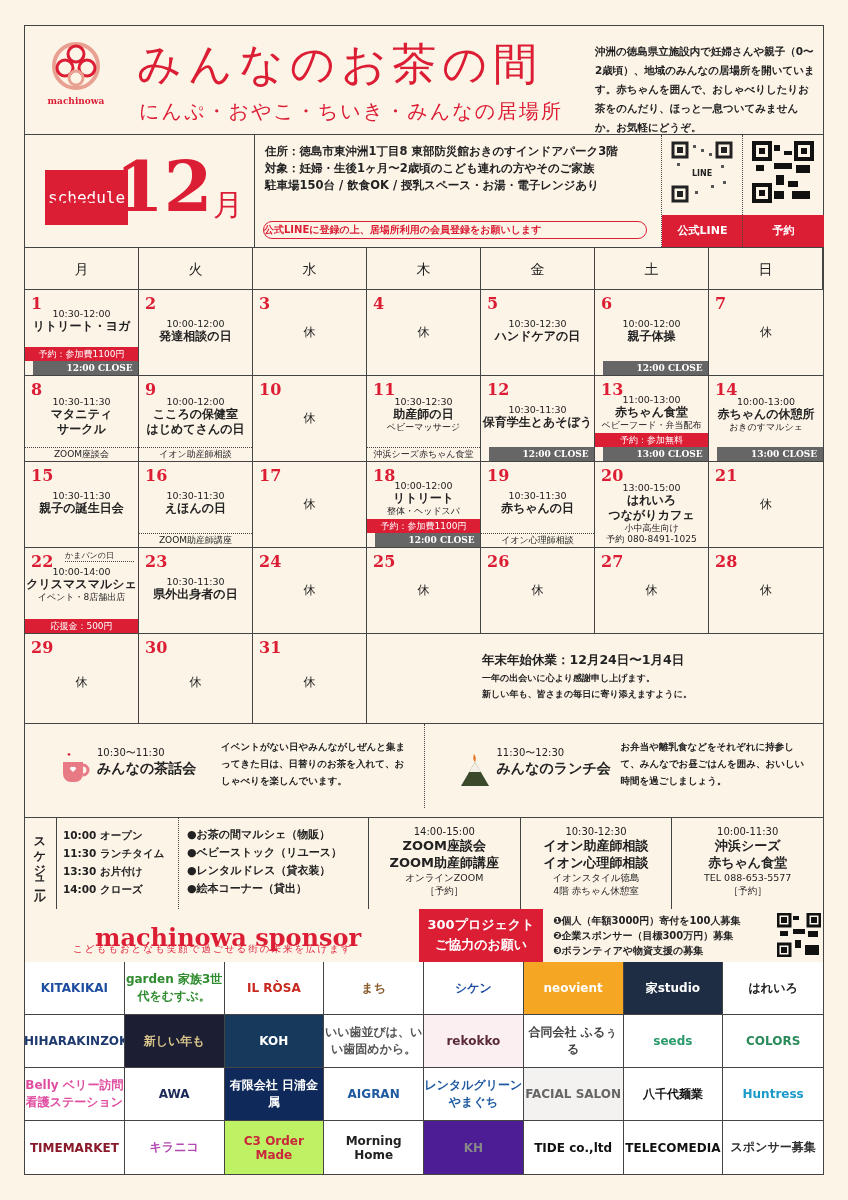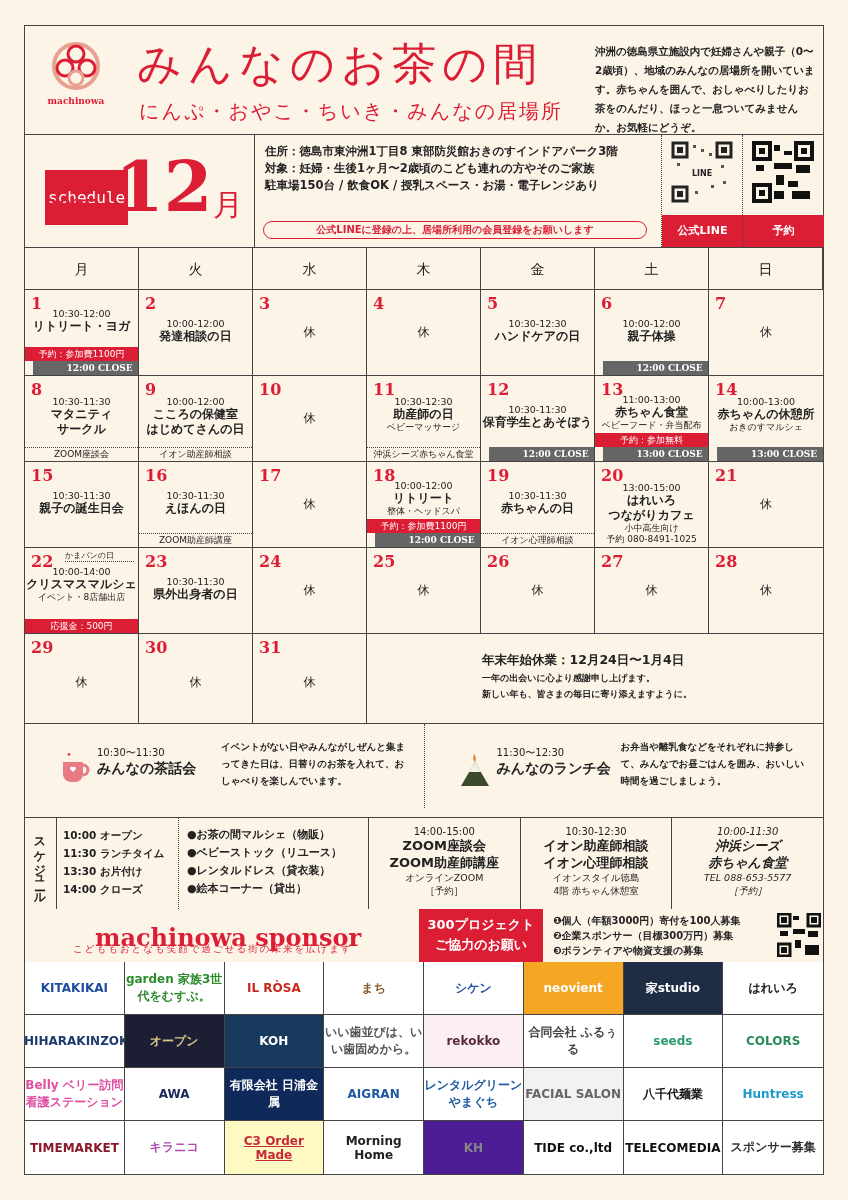--- a/index.html
+++ b/index.html
@@ -16,21 +16,21 @@
   
   #info { top: 134px; height: 114px; }
   .month-box { position: absolute; left: 0; top: 0; width: 230px; height: 112px; border-right: 1px solid #444; }
   .sched-tag { position: absolute; left: 20px; top: 35px; background: #dc1e35; color: #fff; font-family: "DejaVu Sans Mono", monospace; font-size: 16px; padding: 18px 3px; }
   .year { position: absolute; left: 20px; top: 60px; font-family: "DejaVu Serif", serif; font-weight: bold; font-size: 19px; color: #dc1e35; }
   .month { position: absolute; left: 90px; top: 12px; font-family: "DejaVu Serif", serif; font-weight: bold; font-size: 70px; color: #dc1e35; line-height: 80px; }
   .month-unit { position: absolute; left: 188px; top: 50px; font-size: 30px; color: #dc1e35; }
   .info-lines { position: absolute; left: 240px; top: 8px; width: 400px; }
   .info-lines .l1 { font-size: 13px; font-weight: bold; line-height: 18px; }
   .info-lines .ln { font-size: 11.5px; font-weight: bold; line-height: 17px; }
-  .line-pill { position: absolute; left: 238px; top: 86px; width: 384px; height: 18px; border: 1px solid #dc1e35; border-radius: 10px; color: #dc1e35; font-size: 10px; font-weight: bold; text-align: center; line-height: 16px; }
+  .line-pill { position: absolute; left: 238px; top: 86px; width: 384px; height: 18px; border: 1px solid #dc1e35; border-radius: 10px; color: #dc1e35; font-size: 10px; font-weight: bold; line-height: 16px; }
   .qr-wrap { position: absolute; left: 636px; top: 0; width: 162px; height: 112px; }
   .qr-col { position: absolute; top: 0; width: 81px; height: 112px; border-left: 1px dotted #444; }
   .qr { position: absolute; left: 9px; top: 6px; width: 62px; height: 62px; }
   .qr-btn { position: absolute; left: 0; bottom: 0; width: 81px; height: 32px; background: #dc1e35; color: #fff; font-size: 11px; text-align: center; line-height: 32px; font-weight: bold; }
   
   #cal { top: 248px; height: 570px; border-top: none; }
   .cal-grid { display: grid; grid-template-columns: repeat(7, 1fr); }
   .dow { height: 42px; border-right: 1px solid #444; border-bottom: 1px solid #444; text-align: center; line-height: 42px; font-size: 14px; }
   .dow:last-child, .cell:nth-child(7n) { border-right: none; }
   .cell { position: relative; height: 86px; border-right: 1px solid #444; border-bottom: 1px solid #444; text-align: center; }
@@ -55,21 +55,21 @@
   .tea .ic { position: absolute; left: 34px; top: 28px; }
   .tea .t { position: absolute; left: 72px; top: 22px; font-size: 10px; }
   .tea .n { position: absolute; left: 72px; top: 36px; font-size: 14px; font-weight: bold; }
   .tea .d { position: absolute; left: 196px; top: 14px; width: 190px; font-size: 9.5px; line-height: 17px; font-weight: bold; }
   
   #sch { top: 818px; height: 92px; border-top: none; display: flex; }
   .vt { width: 32px; border-right: 1px solid #444; writing-mode: vertical-rl; font-size: 12px; font-weight: bold; text-align: center; line-height: 32px; letter-spacing: 0; }
   .sc-times { width: 122px; border-right: 1px dotted #444; padding: 8px 6px; font-size: 10.5px; font-weight: bold; line-height: 18px; }
   .sc-svc { width: 190px; border-right: 1px solid #444; padding: 8px 8px; font-size: 11px; font-weight: bold; line-height: 18px; }
   .sc-ev { flex: 1; border-right: 1px solid #444; text-align: center; padding-top: 8px; }
-  .sc-ev:last-child { border-right: none; font-style: italic; }
+  .sc-ev:last-child { border-right: none; }
   .sc-ev .tt { font-size: 10px; }
   .sc-ev .nm { font-size: 13px; font-weight: bold; line-height: 17px; }
   .sc-ev .sb { font-size: 9.5px; line-height: 13px; }
   
   #sp { top: 909px; height: 54px; border-top: none; }
   .sp-title { position: absolute; left: 70px; top: 14px; font-family: "DejaVu Serif", serif; font-weight: bold; font-size: 24px; color: #dc1e35; }
   .sp-sub { position: absolute; left: 48px; top: 34px; font-size: 9.5px; color: #dc1e35; letter-spacing: 2px; }
   .sp-red { position: absolute; left: 394px; top: 0; width: 124px; height: 53px; background: #dc1e35; color: #fff; text-align: center; font-size: 13px; font-weight: bold; line-height: 20px; padding-top: 6px; }
   .sp-list { position: absolute; left: 528px; top: 4px; font-size: 10px; font-weight: bold; line-height: 15px; }
   .sp-qr { position: absolute; left: 752px; top: 4px; width: 44px; height: 44px; }
@@ -432,36 +432,36 @@
 <div class="frame" id="logos">
     <div class="lg" style="background: rgb(255, 255, 255); color: rgb(31, 78, 161);">KITAKIKAI</div>
     <div class="lg" style="background: rgb(255, 255, 255); color: rgb(46, 139, 46);">garden 家族3世代をむすぶ。</div>
     <div class="lg" style="background: rgb(255, 255, 255); color: rgb(200, 40, 30);">IL RÒSA</div>
     <div class="lg" style="background: rgb(255, 255, 255); color: rgb(138, 90, 43);">まち</div>
     <div class="lg" style="background: rgb(255, 255, 255); color: rgb(31, 78, 161);">シケン</div>
     <div class="lg" style="background: rgb(245, 166, 35); color: rgb(255, 255, 255);">neovient</div>
     <div class="lg" style="background: rgb(31, 45, 68); color: rgb(255, 255, 255);">家studio</div>
     <div class="lg" style="background: rgb(255, 255, 255); color: rgb(34, 34, 34);">はれいろ</div>
     <div class="lg" style="background: rgb(255, 255, 255); color: rgb(31, 58, 110);">ISHIHARAKINZOKU</div>
-    <div class="lg" style="background: rgb(28, 31, 51); color: rgb(216, 196, 138);">オープン</div>
+    <div class="lg" style="background: rgb(28, 31, 51); color: rgb(216, 196, 138);">新しい年も</div>
     <div class="lg" style="background: rgb(23, 58, 92); color: rgb(255, 255, 255);">KOH</div>
     <div class="lg" style="background: rgb(255, 255, 255); color: rgb(85, 85, 85);">いい歯並びは、いい歯固めから。</div>
     <div class="lg" style="background: rgb(251, 239, 242); color: rgb(90, 42, 58);">rekokko</div>
     <div class="lg" style="background: rgb(255, 255, 255); color: rgb(68, 68, 68);">合同会社 ふるぅる</div>
     <div class="lg" style="background: rgb(255, 255, 255); color: rgb(42, 154, 106);">seeds</div>
     <div class="lg" style="background: rgb(255, 255, 255); color: rgb(42, 138, 90);">COLORS</div>
     <div class="lg" style="background: rgb(255, 255, 255); color: rgb(224, 76, 160);">Belly ベリー訪問看護ステーション</div>
     <div class="lg" style="background: rgb(255, 255, 255); color: rgb(28, 42, 90);">AWA</div>
     <div class="lg" style="background: rgb(15, 42, 90); color: rgb(255, 255, 255);">有限会社 日浦金属</div>
     <div class="lg" style="background: rgb(255, 255, 255); color: rgb(31, 90, 161);">AIGRAN</div>
     <div class="lg" style="background: rgb(255, 255, 255); color: rgb(31, 90, 161);">レンタルグリーン やまぐち</div>
     <div class="lg" style="background: rgb(244, 242, 240); color: rgb(102, 102, 102);">FACIAL SALON</div>
     <div class="lg" style="background: rgb(255, 255, 255); color: rgb(17, 17, 17);">八千代麺業</div>
     <div class="lg" style="background: rgb(255, 255, 255); color: rgb(26, 154, 200);">Huntress</div>
     <div class="lg" style="background: rgb(255, 255, 255); color: rgb(138, 26, 42);">TIMEMARKET</div>
     <div class="lg" style="background: rgb(255, 255, 255); color: rgb(178, 74, 178);">キラニコ</div>
-    <div class="lg" style="background: #fef9c3; color: rgb(200, 40, 58); text-decoration: underline;">C3 Order Made</div>
+    <div class="lg" style="background: #bef264; color: rgb(200, 40, 58);">C3 Order Made</div>
     <div class="lg" style="background: rgb(255, 255, 255); color: rgb(34, 34, 34);">Morning Home</div>
     <div class="lg" style="background: #4c1d95; color: rgb(136, 136, 136);">KH</div>
     <div class="lg" style="background: rgb(255, 255, 255); color: rgb(17, 17, 17);">TIDE co.,ltd</div>
     <div class="lg" style="background: rgb(255, 255, 255); color: rgb(17, 17, 17);">TELECOMEDIA</div>
     <div class="lg" style="background: rgb(255, 255, 255); color: rgb(51, 51, 51);">スポンサー募集</div>
   </div>
 
 </body></html>

